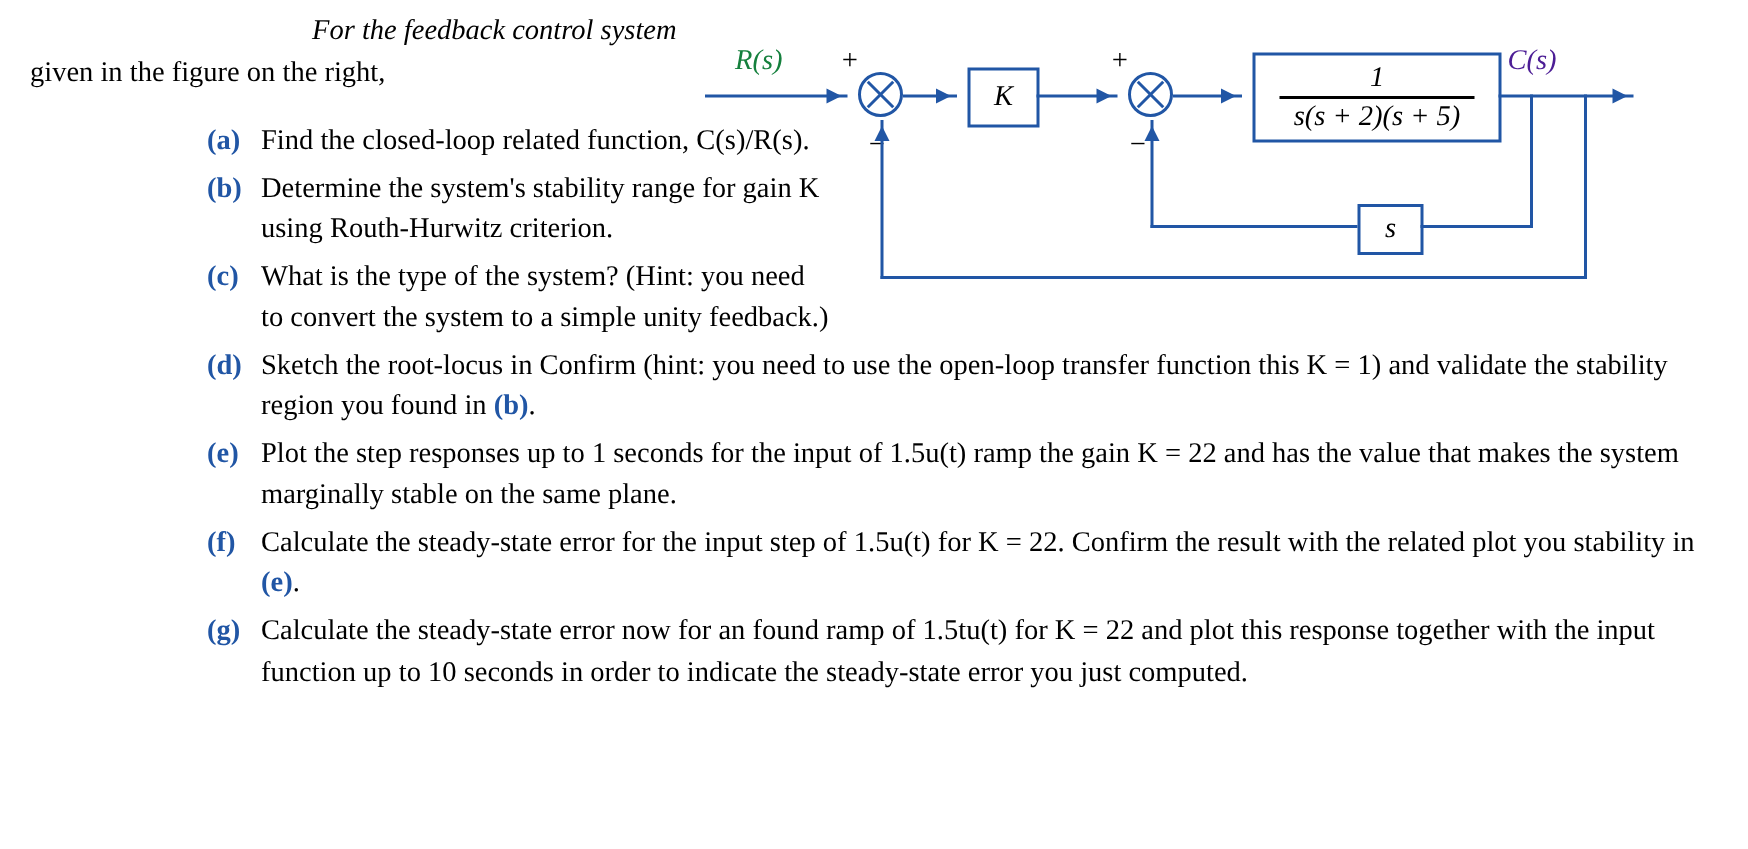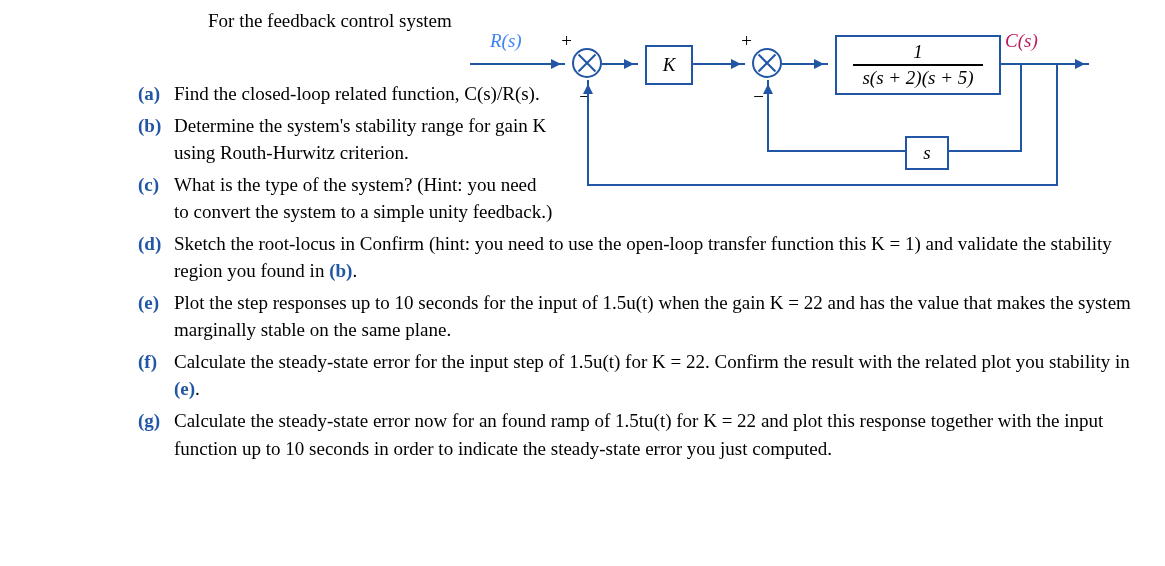--- a/index.html
+++ b/index.html
@@ -1,53 +1,54 @@
 <!DOCTYPE html>
 <html><head>
 <meta charset="utf-8">
 <style>
   html,body{margin:0;padding:0;width:1165px;height:566px;background:#fff;
     font-family:"Times New Roman",Times,serif;font-size:19px;color:#000;}
   .page{position:relative;padding:10px 20px 10px 88px;}
-  .intro1{position:absolute;left:208px;top:10px;}
+  .intro1{position:absolute;left:208px;top:10px;font-style:italic;}
   .intro2{position:absolute;left:20px;top:38px;}
   ol{list-style:none;margin:70px 0 0 0;padding:0 10px 0 50px;}
   li{position:relative;margin:0 0 4px 0;padding-left:36px;line-height:1.45;}
   li .lbl{position:absolute;left:0;top:0;font-weight:bold;color:#2156a5;}
   .it{}
   .ref{font-weight:bold;color:#2156a5;}
   
   .diagram{position:absolute;left:460px;top:30px;width:680px;height:170px;
     font-family:"Times New Roman",serif;font-style:italic;font-size:19px;}
-  .lblR{position:absolute;left:30px;top:0;color:#3b82f6;}
+  .lblR{position:absolute;left:30px;top:0;color:#15803d;}
   .plus1{position:absolute;left:100px;top:0;}
   .arr{position:absolute;height:2px;background:#2156a5;}
   .arr::after{content:"";position:absolute;right:-1px;top:-4px;border:5px solid transparent;border-left:10px solid #2156a5;}
   .varr{position:absolute;width:2px;background:#2156a5;}
   .up::before{content:"";position:absolute;left:-4px;top:-1px;border:5px solid transparent;border-bottom:10px solid #2156a5;}
   .sum{position:absolute;width:26px;height:26px;border:2px solid #2156a5;border-radius:50%;}
   .sum::before,.sum::after{content:"";position:absolute;left:50%;top:50%;width:24px;height:2px;background:#2156a5;}
   .sum::before{transform:translate(-50%,-50%) rotate(45deg);}
   .sum::after{transform:translate(-50%,-50%) rotate(-45deg);}
   .minus1{position:absolute;left:118px;top:56px;}
   .box{position:absolute;border:2px solid #2156a5;text-align:center;display:flex;align-items:center;justify-content:center;}
   .Kbox{left:185px;top:15px;width:44px;height:36px;}
   .plus2{position:absolute;left:280px;top:0;}
   .minus2{position:absolute;left:292px;top:56px;}
   .TFbox{left:375px;top:5px;width:162px;height:56px;flex-direction:column;line-height:1.05;}
   .frline{width:130px;height:1.5px;background:#000;margin:2px 0;}
-  .lblC{position:absolute;left:545px;top:0;color:#be185d;}
+  .lblC{position:absolute;left:545px;top:0;color:#4c1d95;}
   .Sbox{left:445px;top:106px;width:40px;height:30px;}
   .line{position:absolute;background:#2156a5;}
 </style>
 </head>
 <body>
 
 <div class="page">
   <div class="intro1">For the feedback control system</div>
+  <div class="intro2">given in the figure on the right,</div>
 
   <div class="diagram">
     <span class="lblR">R(s)</span>
     <div class="arr" style="left:10px;top:33px;width:95px"></div>
     <span class="plus1">+</span>
     <div class="sum" style="left:112px;top:18px"></div>
     <span class="minus1">−</span>
     <div class="arr" style="left:142px;top:33px;width:36px"></div>
     <div class="box Kbox">
         <span>K</span>
@@ -76,17 +77,17 @@
     <div class="line" style="left:596px;top:33px;width:2px;height:122px"></div>
     <div class="line" style="left:127px;top:154px;width:471px;height:2px"></div>
     <div class="varr up" style="left:127px;top:50px;height:106px"></div>
   </div>
 
   <ol id="qlist">
       <li style="max-width: 380px;"><span class="lbl">(a)</span><span>Find the closed-loop related function, </span><span class="it">C(s)/R(s).</span></li>
       <li style="max-width: 380px;"><span class="lbl">(b)</span><span>Determine the system's stability range for gain </span><span class="it">K</span><span> using Routh-Hurwitz criterion.</span></li>
       <li style="max-width: 380px;"><span class="lbl">(c)</span><span>What is the type of the system? (</span><span class="it">Hint</span><span>: you need to convert the system to a simple unity feedback.)</span></li>
       <li><span class="lbl">(d)</span><span>Sketch the root-locus in Confirm (</span><span class="it">hint</span><span>: you need to use the open-loop transfer function this </span><span class="it">K = 1</span><span>) and validate the stability region you found in </span><span class="ref">(b)</span><span>.</span></li>
-      <li><span class="lbl">(e)</span><span>Plot the step responses up to 10 seconds for the input of </span><span class="it">1.5u(t)</span><span> when the gain </span><span class="it">K = 22</span><span> and has the value that makes the system marginally stable on the same plane.</span></li>
+      <li><span class="lbl">(e)</span><span>Plot the step responses up to 1 seconds for the input of </span><span class="it">1.5u(t)</span><span> ramp the gain </span><span class="it">K = 22</span><span> and has the value that makes the system marginally stable on the same plane.</span></li>
       <li><span class="lbl">(f)</span><span>Calculate the steady-state error for the input step of </span><span class="it">1.5u(t)</span><span> for </span><span class="it">K = 22</span><span>. Confirm the result with the related plot you stability in </span><span class="ref">(e)</span><span>.</span></li>
       <li><span class="lbl">(g)</span><span>Calculate the steady-state error now for an found ramp of </span><span class="it">1.5tu(t)</span><span> for </span><span class="it">K = 22</span><span> and plot this response together with the input function up to 10 seconds in order to indicate the steady-state error you just computed.</span></li>
     </ol>
 </div>
 
 </body></html>

